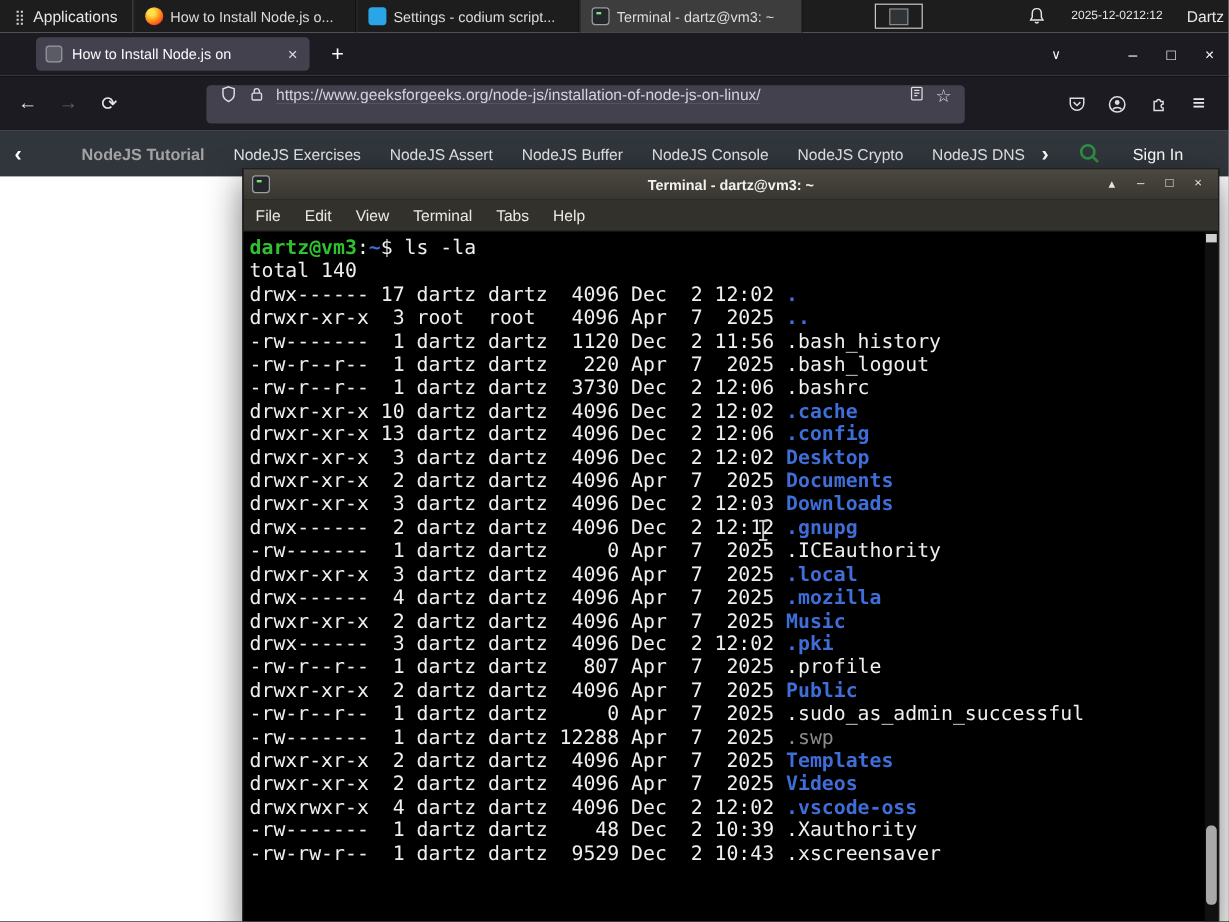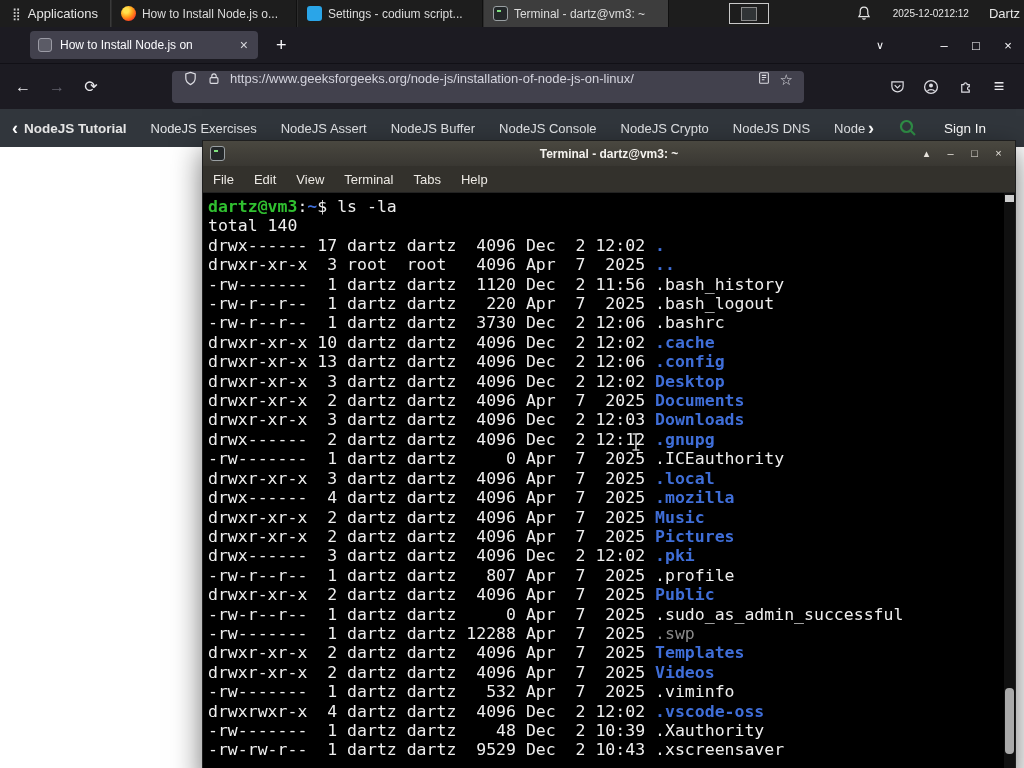--- a/index.html
+++ b/index.html
@@ -54,21 +54,21 @@
             text-decoration:underline;text-underline-offset:3px;text-decoration-color:#9a9aa4;}
   .pillicon{display:flex;align-items:center;}
   .star{color:#dcdce2;font-size:15px;}
   .nav-right{margin-left:auto;display:flex;align-items:center;margin-right:2px;}
   .nav-right .navbtn{font-size:18px;}
 
   
   .sitenav{position:absolute;top:109px;left:0;width:1024px;height:38px;background:#31363c;display:flex;
            align-items:center;color:#e8eaed;font-size:13px;padding:0 12px;box-sizing:border-box;z-index:1;}
   .sn-back{font-size:18px;font-weight:bold;margin-right:6px;color:#fff;}
-  .sn-active{font-weight:bold;font-size:13.5px;margin-right:24px;color:#e5e5e5;white-space:nowrap;}
+  .sn-active{font-weight:bold;font-size:13.5px;margin-right:24px;color:#a3a3a3;white-space:nowrap;margin-left:44px;}
   .sn-items{display:flex;gap:24px;white-space:nowrap;overflow:hidden;flex:1;}
   .sn-item{color:#e2e4e7;}
   .sn-chevr{font-size:18px;font-weight:bold;color:#fff;margin:0 8px 0 2px;}
   .sn-search{display:flex;align-items:center;margin:0 16px;}
   .sn-signin{margin:0 26px 0 10px;color:#fff;font-size:13.5px;white-space:nowrap;}
 
   .page{position:absolute;top:147px;left:0;width:1024px;height:621px;background:#ffffff;}
 
   
   .terminal{position:absolute;left:202px;top:140px;width:814px;height:640px;background:#000;
@@ -261,29 +261,27 @@
           <div class="tl"><span>drwxr-xr-x 10 dartz dartz  4096 Dec  2 12:02 </span><span class="blue">.cache</span></div>
           <div class="tl"><span>drwxr-xr-x 13 dartz dartz  4096 Dec  2 12:06 </span><span class="blue">.config</span></div>
           <div class="tl"><span>drwxr-xr-x  3 dartz dartz  4096 Dec  2 12:02 </span><span class="blue">Desktop</span></div>
           <div class="tl"><span>drwxr-xr-x  2 dartz dartz  4096 Apr  7  2025 </span><span class="blue">Documents</span></div>
           <div class="tl"><span>drwxr-xr-x  3 dartz dartz  4096 Dec  2 12:03 </span><span class="blue">Downloads</span></div>
           <div class="tl"><span>drwx------  2 dartz dartz  4096 Dec  2 12:12 </span><span class="blue">.gnupg</span></div>
           <div class="tl"><span>-rw-------  1 dartz dartz     0 Apr  7  2025 </span><span>.ICEauthority</span></div>
           <div class="tl"><span>drwxr-xr-x  3 dartz dartz  4096 Apr  7  2025 </span><span class="blue">.local</span></div>
           <div class="tl"><span>drwx------  4 dartz dartz  4096 Apr  7  2025 </span><span class="blue">.mozilla</span></div>
           <div class="tl"><span>drwxr-xr-x  2 dartz dartz  4096 Apr  7  2025 </span><span class="blue">Music</span></div>
-          <div class="tl"><span>drwxr-xr-x  2 dartz dartz  4096 Apr  7  2025 </span><span class="blue">Pictures</span></div>
           <div class="tl"><span>drwx------  3 dartz dartz  4096 Dec  2 12:02 </span><span class="blue">.pki</span></div>
           <div class="tl"><span>-rw-r--r--  1 dartz dartz   807 Apr  7  2025 </span><span>.profile</span></div>
           <div class="tl"><span>drwxr-xr-x  2 dartz dartz  4096 Apr  7  2025 </span><span class="blue">Public</span></div>
           <div class="tl"><span>-rw-r--r--  1 dartz dartz     0 Apr  7  2025 </span><span>.sudo_as_admin_successful</span></div>
           <div class="tl"><span>-rw-------  1 dartz dartz 12288 Apr  7  2025 </span><span class="dim">.swp</span></div>
           <div class="tl"><span>drwxr-xr-x  2 dartz dartz  4096 Apr  7  2025 </span><span class="blue">Templates</span></div>
           <div class="tl"><span>drwxr-xr-x  2 dartz dartz  4096 Apr  7  2025 </span><span class="blue">Videos</span></div>
-          <div class="tl"><span>-rw-------  1 dartz dartz   532 Apr  7  2025 </span><span>.viminfo</span></div>
           <div class="tl"><span>drwxrwxr-x  4 dartz dartz  4096 Dec  2 12:02 </span><span class="blue">.vscode-oss</span></div>
           <div class="tl"><span>-rw-------  1 dartz dartz    48 Dec  2 10:39 </span><span>.Xauthority</span></div>
           <div class="tl"><span>-rw-rw-r--  1 dartz dartz  9529 Dec  2 10:43 </span><span>.xscreensaver</span></div>
         </div>
       <div class="t-scroll">
         <span class="t-scroll-top"></span>
         <span class="t-thumb"></span>
       </div>
       <span class="ibeam">
         <svg width="10" height="18" viewBox="0 0 10 18">

